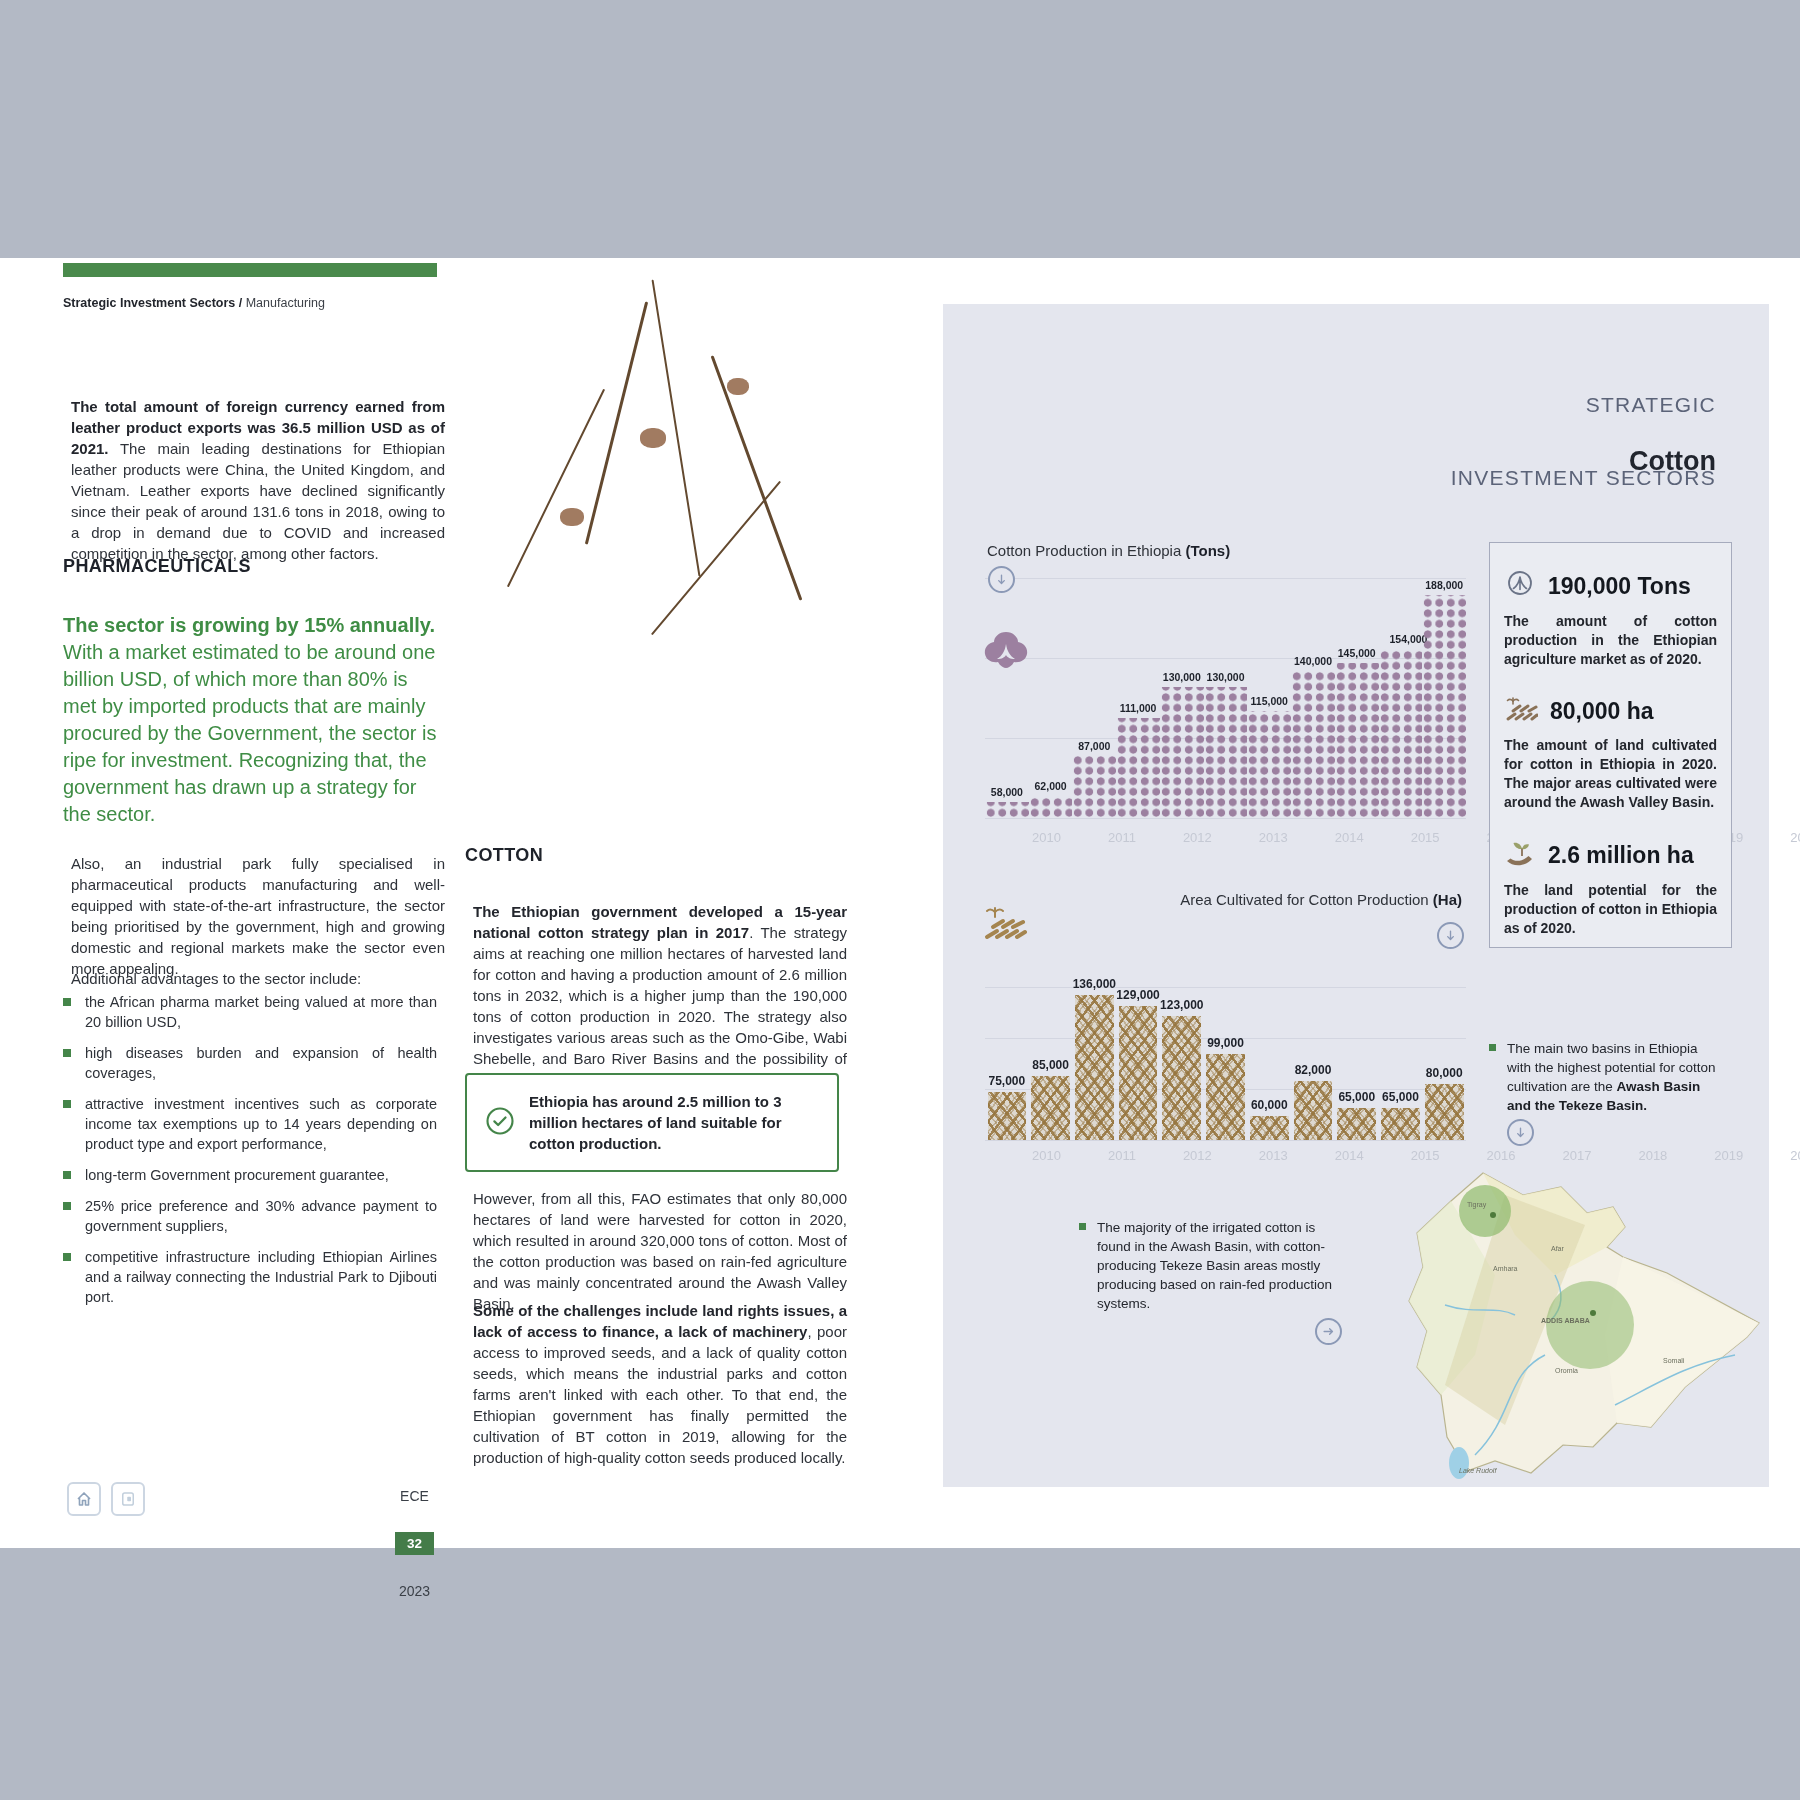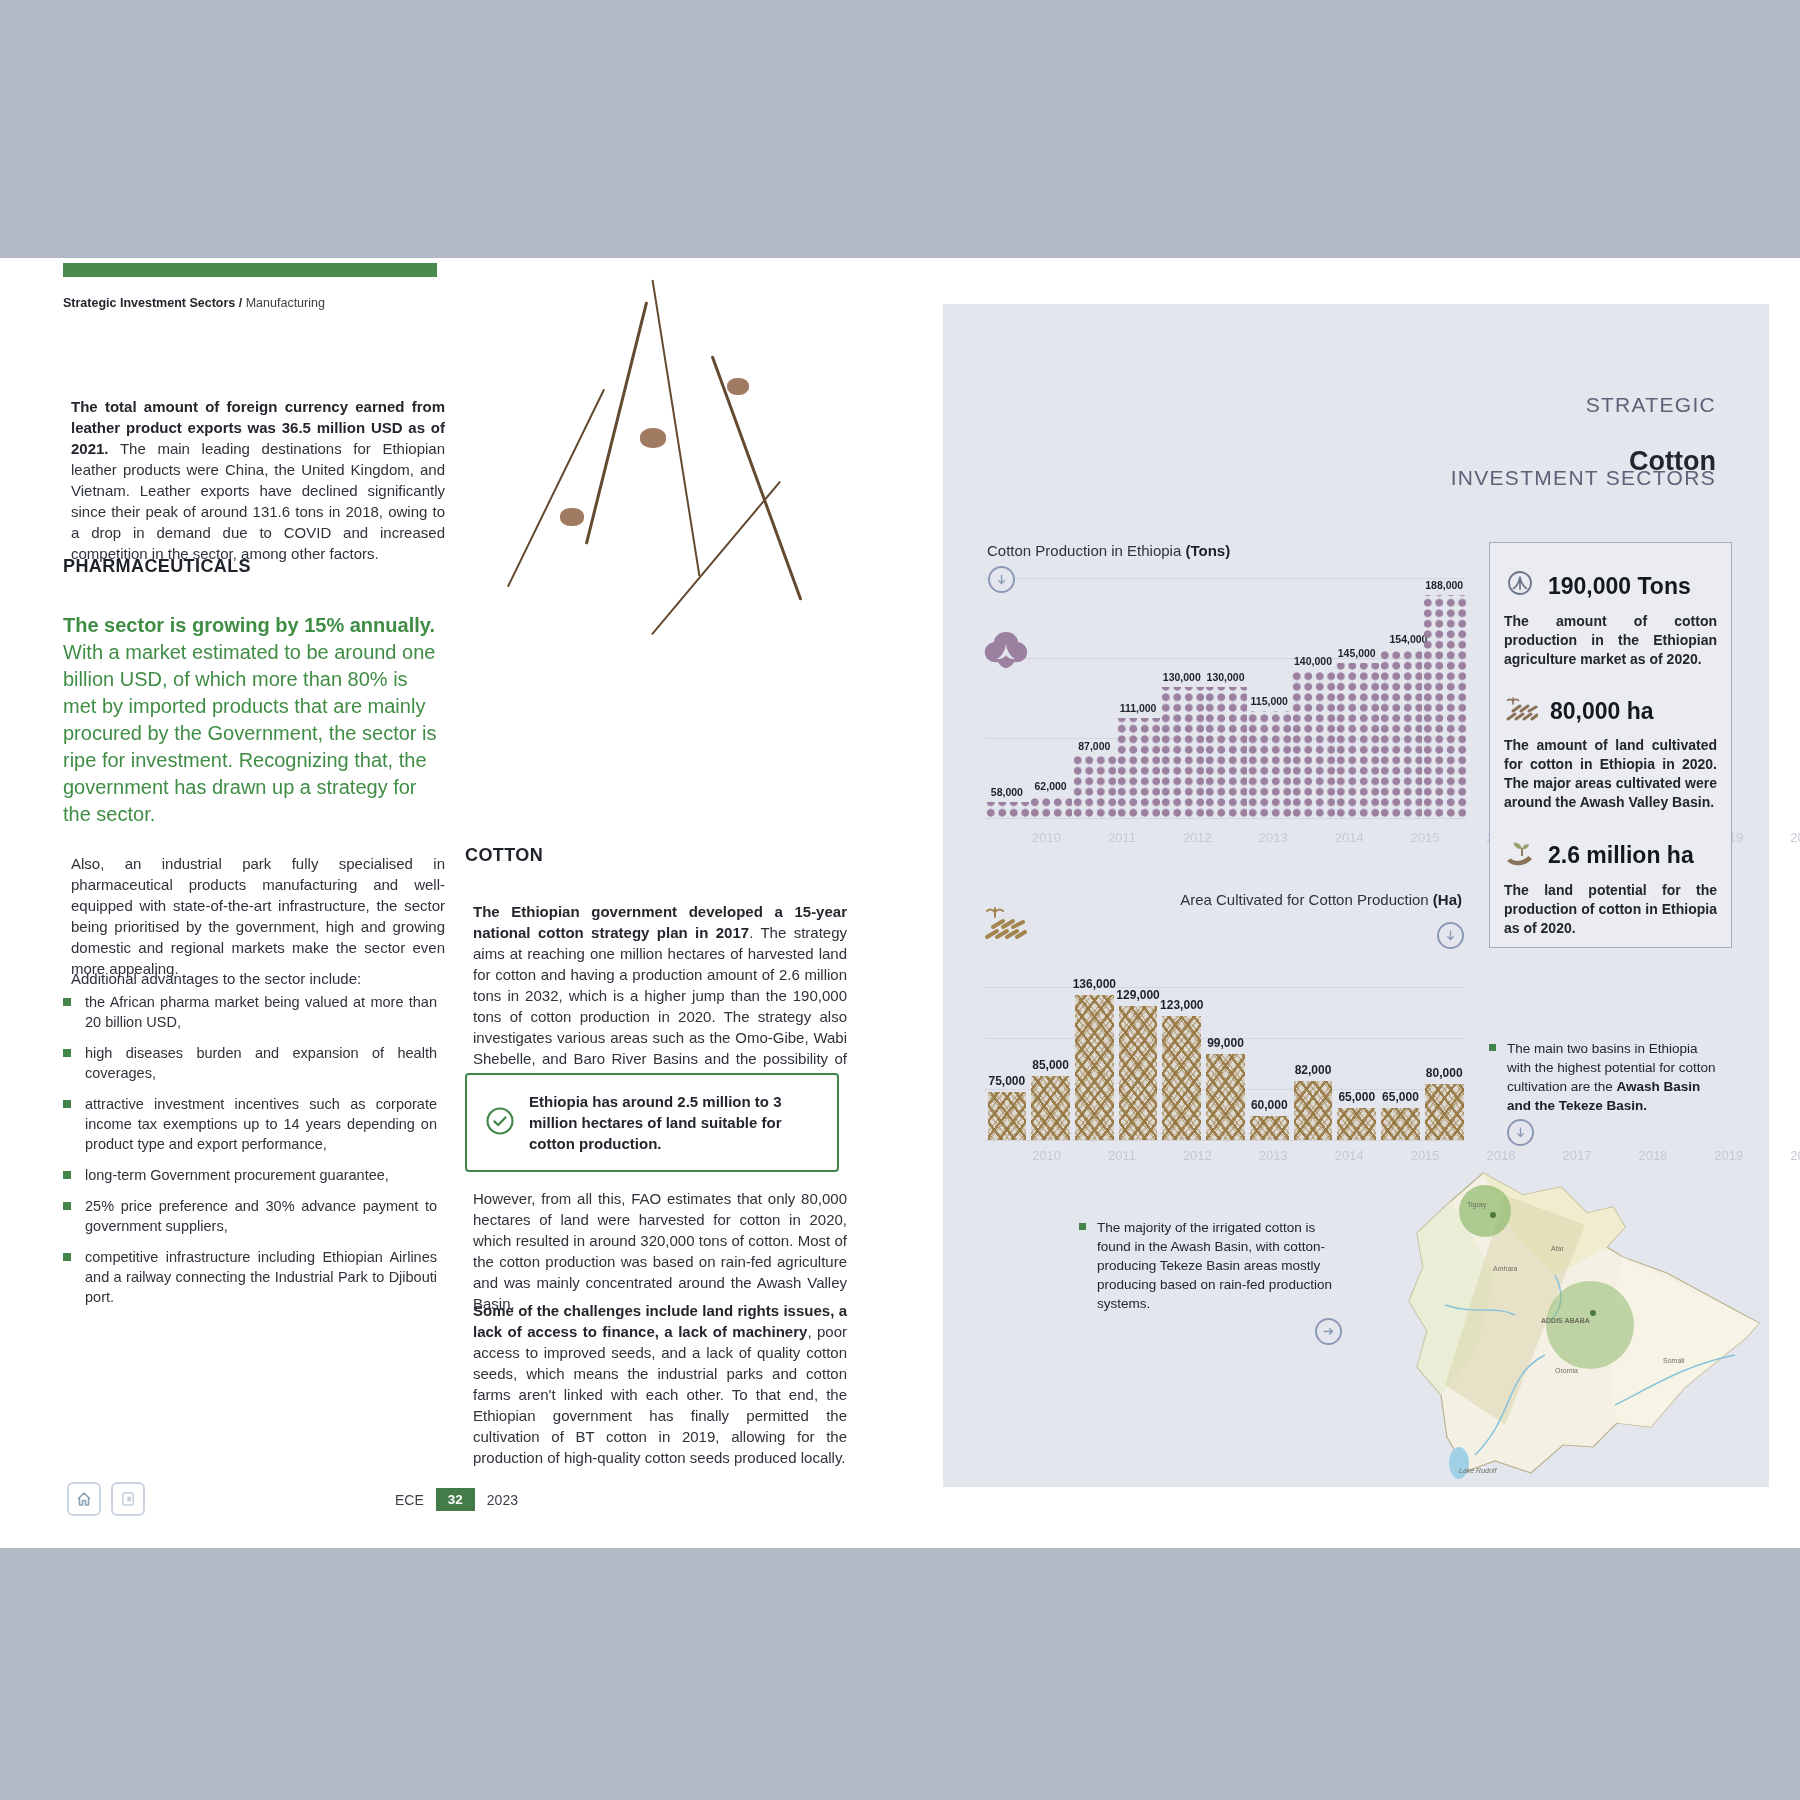--- a/index.html
+++ b/index.html
@@ -35,21 +35,21 @@
       radial-gradient(circle at 68% 52%, #efe7d6 0 22px, rgba(239,231,214,0) 44px),
       radial-gradient(circle at 88% 40%, #f3ecdc 0 18px, rgba(243,236,220,0) 36px),
       radial-gradient(circle at 20% 30%, #ffffff 0 26px, rgba(255,255,255,0) 52px),
       radial-gradient(circle at 52% 22%, #fdfefe 0 22px, rgba(253,254,254,0) 46px),
       radial-gradient(circle at 80% 18%, #f4f8fb 0 20px, rgba(244,248,251,0) 40px),
       linear-gradient(180deg,#88b3da 0%,#9fc3e2 25%,#c3d8e9 45%,#e2e0d2 68%,#d8cdb9 88%,#cfc2ab 100%);}
   .twig{position:absolute;background:#63492f;border-radius:2px;}
   .bract{position:absolute;background:#8a5a3a;border-radius:45%;opacity:.8;}
   
   .fbtn{position:absolute;width:34px;height:34px;border:2px solid #ccd6e2;border-radius:6px;display:flex;align-items:center;justify-content:center;background:#ffffff;box-sizing:border-box;}
-  .meta{position:absolute;left:395px;top:1488px;display:flex;align-items:center;gap:12px;font-size:14px;color:#3a3f47;}
+  .meta{position:absolute;left:395px;top:1488px;display:flex;align-items:center;gap:28px;font-size:14px;color:#3a3f47;flex-direction:column;}
   .badge{background:#447c49;color:#ffffff;font-weight:bold;font-size:13.5px;padding:4px 12px;}
   
   .panel{position:absolute;left:943px;top:304px;width:826px;height:1183px;background:#e4e6ee;}
   .eyebrow{position:absolute;width:400px;text-align:right;font-size:21px;letter-spacing:1.3px;color:#5b6378;}
   .cotton-title{position:absolute;width:400px;text-align:right;font-size:27px;font-weight:bold;color:#21252e;}
   .chart-title{position:absolute;font-size:15px;color:#2e3239;}
   .chart-title strong{color:#1d212a;}
   .gridline{position:absolute;height:1px;background:#d3d6e1;}
   .slotrow{position:absolute;display:flex;}
   .bars{align-items:flex-end;}

